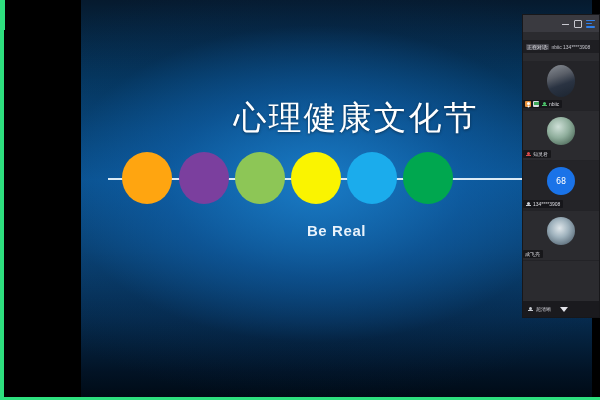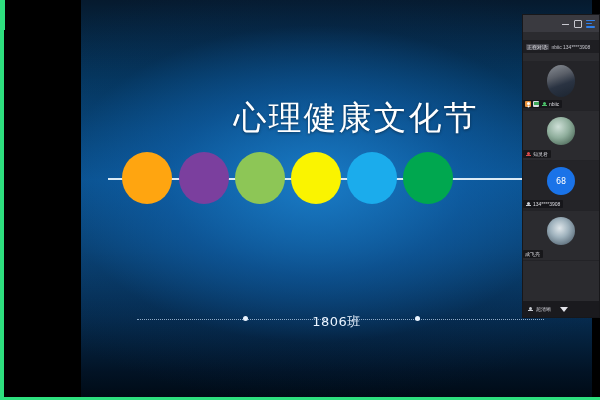--- a/index.html
+++ b/index.html
@@ -140,28 +140,22 @@
     <div id="band">
       <div id="band-line"></div>
       <div class="dot" style="background: rgb(255, 165, 16); left: 41px;"></div>
       <div class="dot" style="background: rgb(123, 63, 158); left: 98px;"></div>
       <div class="dot" style="background: rgb(141, 198, 86); left: 154px;"></div>
       <div class="dot" style="background: rgb(250, 244, 0); left: 210px;"></div>
       <div class="dot" style="background: rgb(27, 172, 236); left: 266px;"></div>
       <div class="dot" style="background: rgb(0, 167, 79); left: 322px;"></div>
     </div>
 
-
-    <div id="footer">
-      <div id="footer-line-l"></div>
-      <div id="footer-line-r"></div>
-      <div class="fdot" id="fdot-l"></div>
-      <div class="fdot" id="fdot-r"></div>
-      <div id="footer-text">1806班</div>
-    </div>
+    <div id="slide-subtitle">Be Real</div>
+
   </div>
 
   <div class="frame-left"></div>
   <div class="frame-right"></div>
 
   <div id="panel">
 
     <div id="panel-titlebar">
       <span class="winbtn winbtn-min"></span>
       <span class="winbtn winbtn-max"></span>

